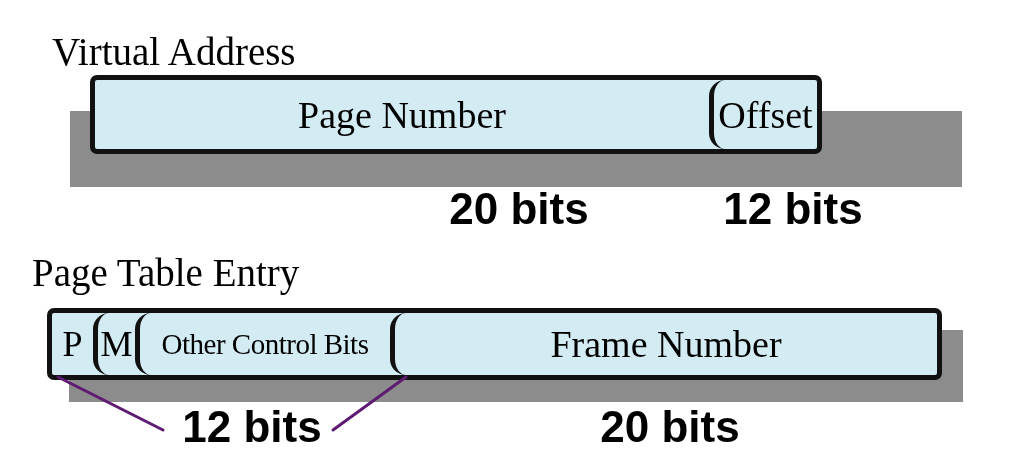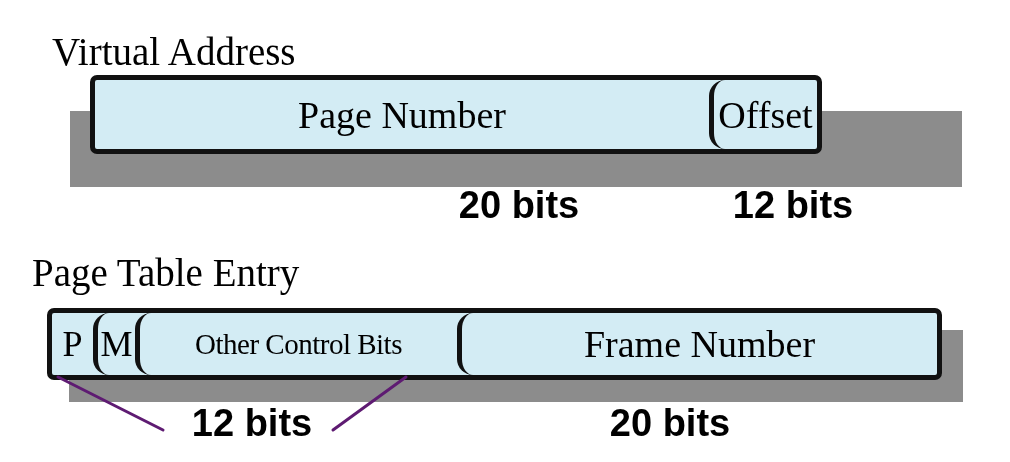--- a/index.html
+++ b/index.html
@@ -33,28 +33,28 @@
   .cell{
     display:flex;align-items:center;justify-content:center;box-sizing:border-box;
     height:100%;white-space:nowrap;overflow:hidden;
   }
   .cell + .cell{border-left:5px solid var(--box_border);border-radius:16px;}
   .cell-label{font-size:38px;color:var(--label_text);}
   .cell-page-number{width:614px;}
   .cell-offset{flex:1;}
   .cell-p{width:41px;}
   .cell-m{width:42px;}
-  .cell-ocb{width:322px;}
+  .cell-ocb{width:255px;}
   .cell-frame{flex:1;}
   .small-label{font-size:36px;}
   .ocb-label{font-size:29px;letter-spacing:-0.5px;}
   .bits-label{
     position:absolute;transform:translateX(-50%);white-space:nowrap;
     font-family:"Liberation Sans","DejaVu Sans",sans-serif;font-weight:700;
-    font-size:38px;line-height:1.05;color:var(--label_text);
+    font-size:44px;line-height:1.05;color:var(--label_text);
   }
   .bits-20-top{left:519px;top:186px;}
   .bits-12-top{left:793px;top:186px;}
   .bits-12-bottom{left:252px;top:404px;}
   .bits-20-bottom{left:670px;top:404px;}
   .pointer-svg{position:absolute;left:0;top:0;width:1010px;height:462px;pointer-events:none;}
   .pointer-line{stroke:var(--pointer_line);stroke-width:3;stroke-linecap:round;fill:none;}
 </style>
 </head>
 <body>

